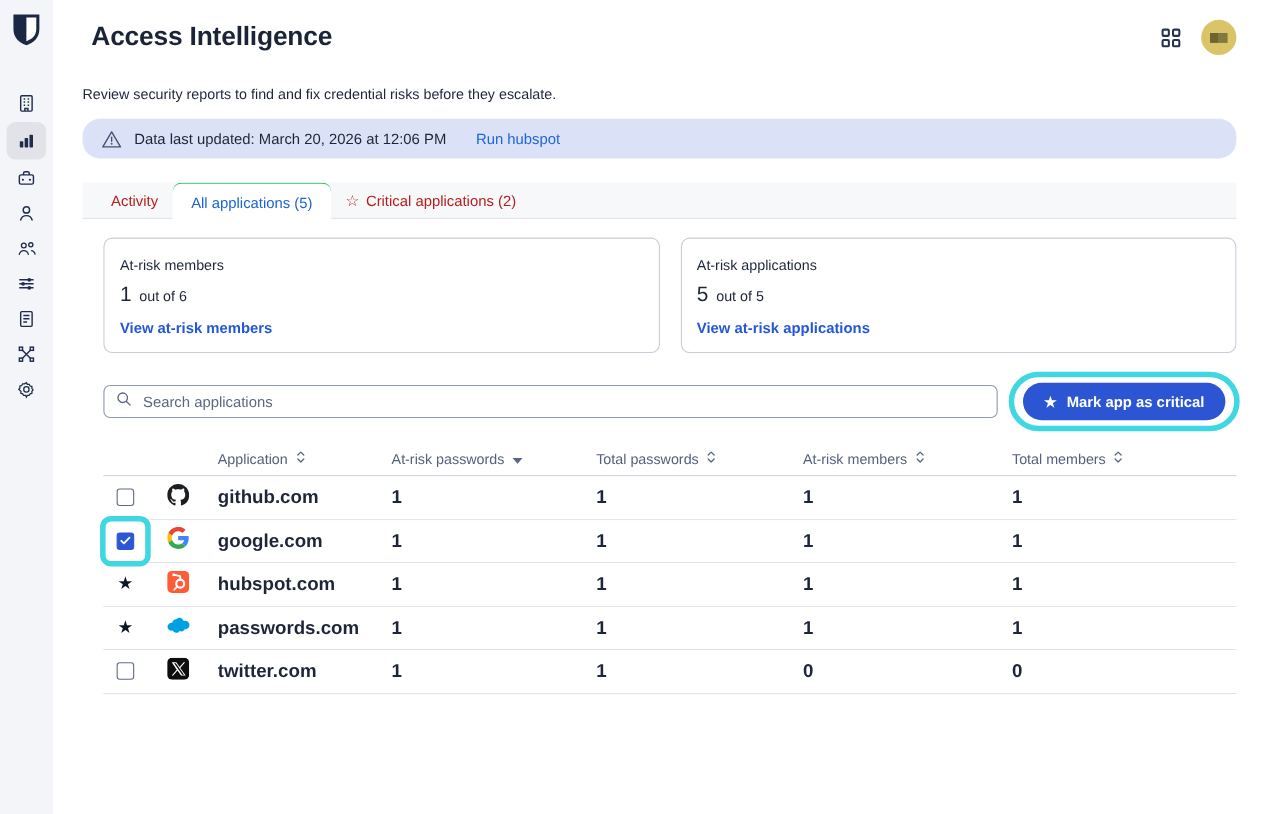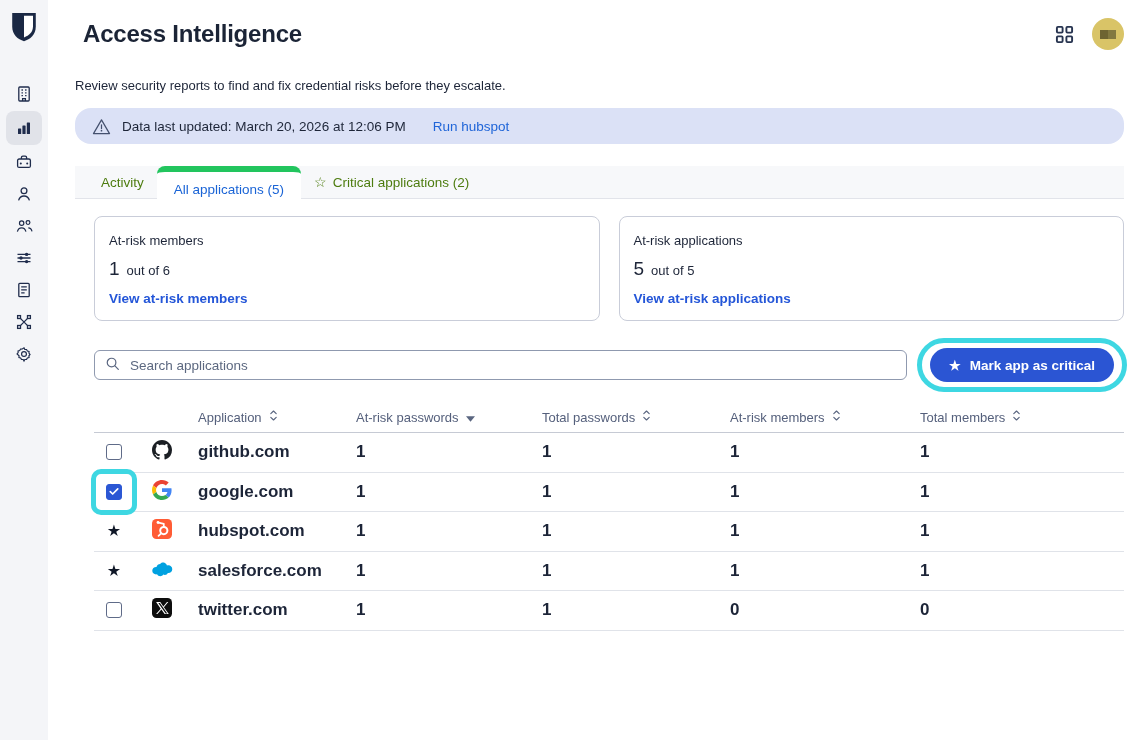--- a/index.html
+++ b/index.html
@@ -45,26 +45,26 @@
     display: flex; align-items: center; padding: 0 17px; font-size: 13.5px; color: #1d2538;
   }
   .banner-icon { display: flex; margin-right: 11px; }
   .banner-action { color: #2065d8; margin-left: 27px; cursor: pointer; text-decoration: none; }
   
   .tabs {
     margin-top: 22px; height: 33px; background: #f7f8fa;
     display: flex; align-items: stretch; border-bottom: 1px solid #e2e4ea; padding-left: 13px;
   }
   .tab {
-    padding: 0 13px; font-size: 13.5px; color: #4d7c0f;
+    padding: 0 13px; font-size: 13.5px; color: #b91c1c;
     display: flex; align-items: center; gap: 6px; cursor: pointer;
   }
   .tab.active {
     background: #ffffff; color: #1a64d6; font-weight: 400;
-    border-top: 6px solid #22c55e; border-radius: 8px 8px 0 0;
+    border-top: 1px solid #22c55e; border-radius: 8px 8px 0 0;
     margin-bottom: -1px; padding: 17px 17px;
   }
   .tab-star { font-size: 14px; }
   
   .section-heading { margin: 32px 0 0 19px; font-size: 20px; font-weight: 700; color: #1b2436; }
   .cards { display: flex; gap: 19px; margin: 17px 0 0 19px; }
   .card { flex: 1; border: 1px solid #c9cdd9; border-radius: 8px; padding: 16px 14px 14px; height: 105px; }
   .card-title { font-size: 13px; }
   .card-value-row { margin-top: 10px; display: flex; align-items: baseline; }
   .card-value { font-size: 19px; }
@@ -411,21 +411,21 @@
       <div class="cell-select">
           <span class="row-star">★</span>
         </div>
       <div class="cell-icon">
           <span>
         <svg width="22" height="16" viewBox="0 0 24 17">
               <path fill="#00a1e0" d="M10 3c1.3-1.5 3.4-2 5.1-1.1 1.2.6 2 1.7 2.3 2.9.5-.2 1.1-.3 1.6-.3 2.3 0 4.2 1.9 4.2 4.2s-1.9 4.2-4.2 4.2c-.2 0-.4 0-.6-.03-.6 1.3-1.8 2.2-3.3 2.2-.6 0-1.2-.2-1.7-.5-.7 1.2-1.9 1.9-3.3 1.9-1.5 0-2.9-.9-3.5-2.2-.3.1-.7.1-1 .1C3.2 14.4 1.4 12.6 1.4 10.4S3.2 6.4 5.6 6.4c.1 0 .3 0 .4.01C6.5 4.3 8.1 3 10 3z"></path>
             </svg>
       </span>
         </div>
-      <div class="app-name">salesforce.com</div>
+      <div class="app-name">passwords.com</div>
       <div class="num-cell">1</div>
       <div class="num-cell">1</div>
       <div class="num-cell">1</div>
       <div class="num-cell">1</div>
     </div>
 
     <div class="trow">
       <div class="cell-select">
           <span class="checkbox"></span>
         </div>

